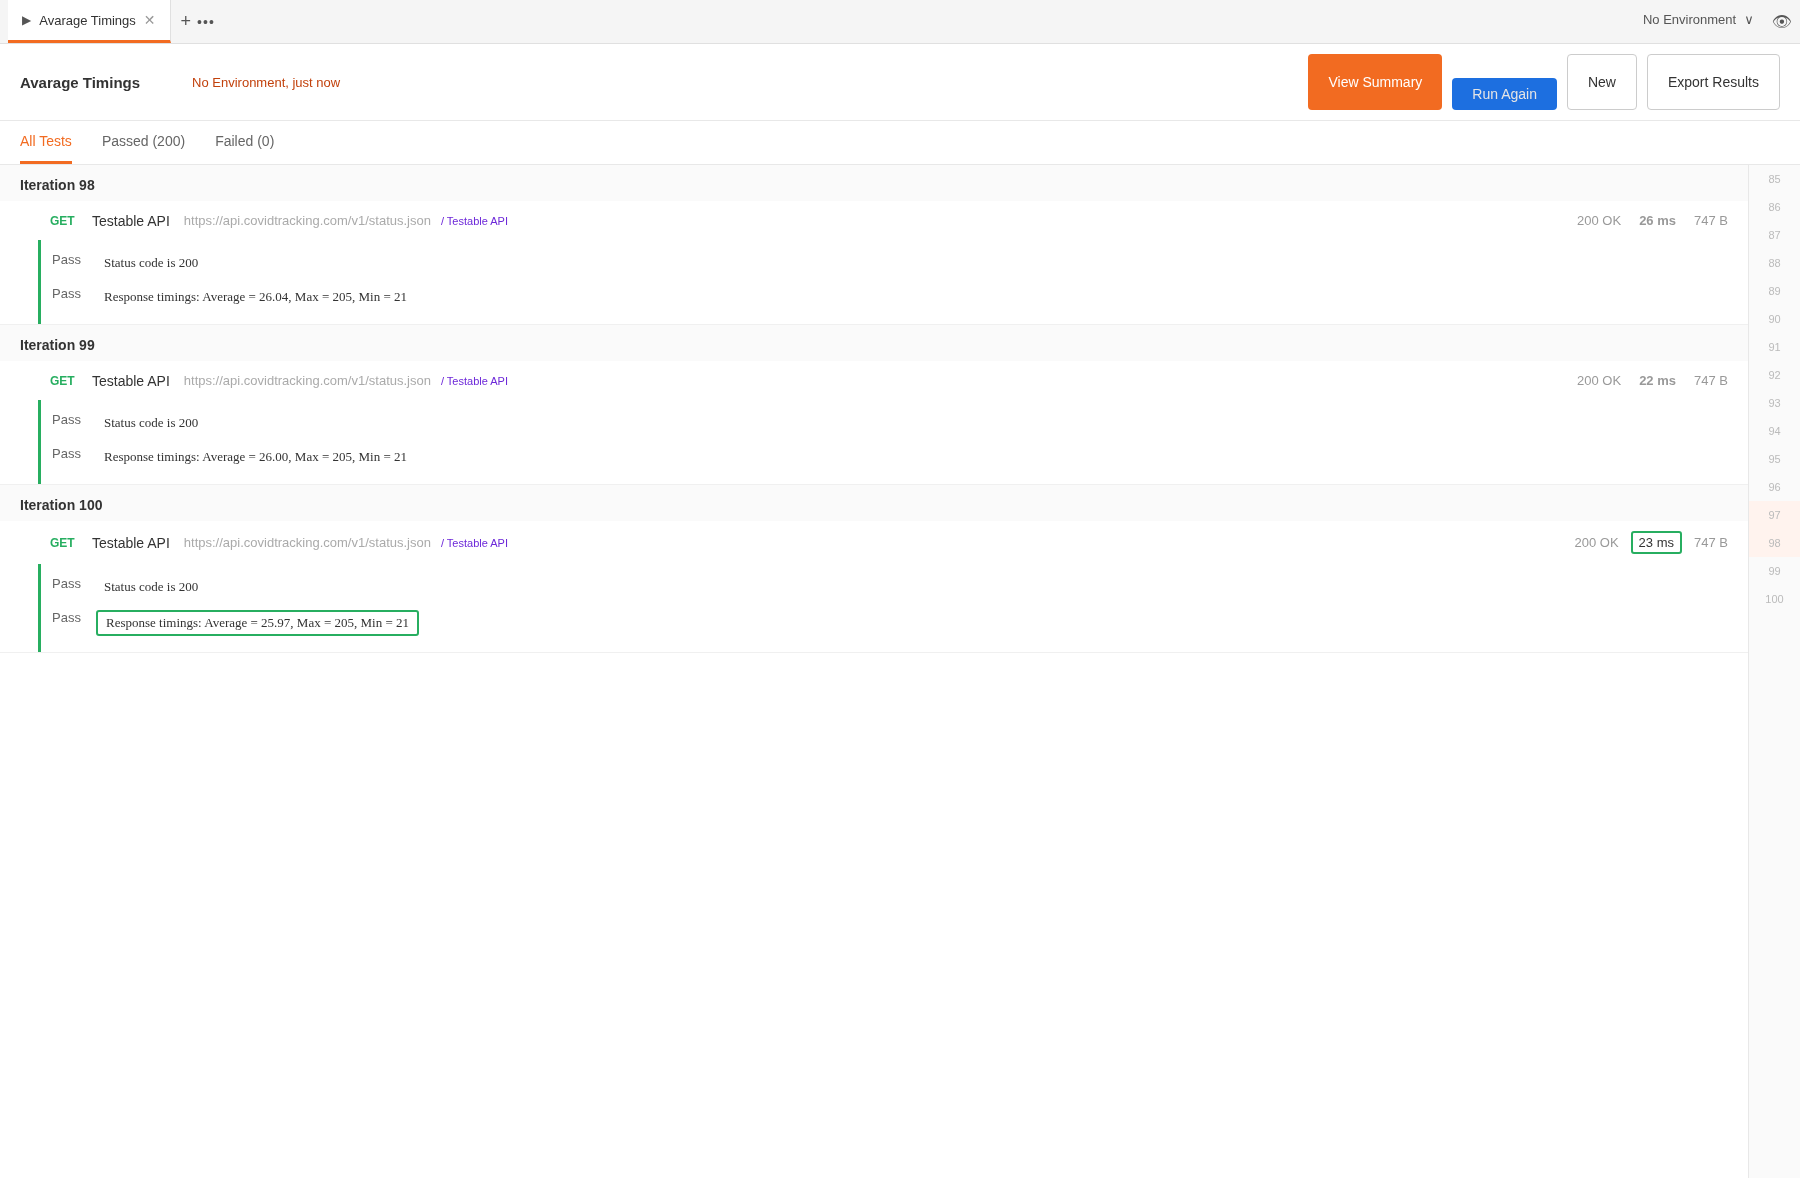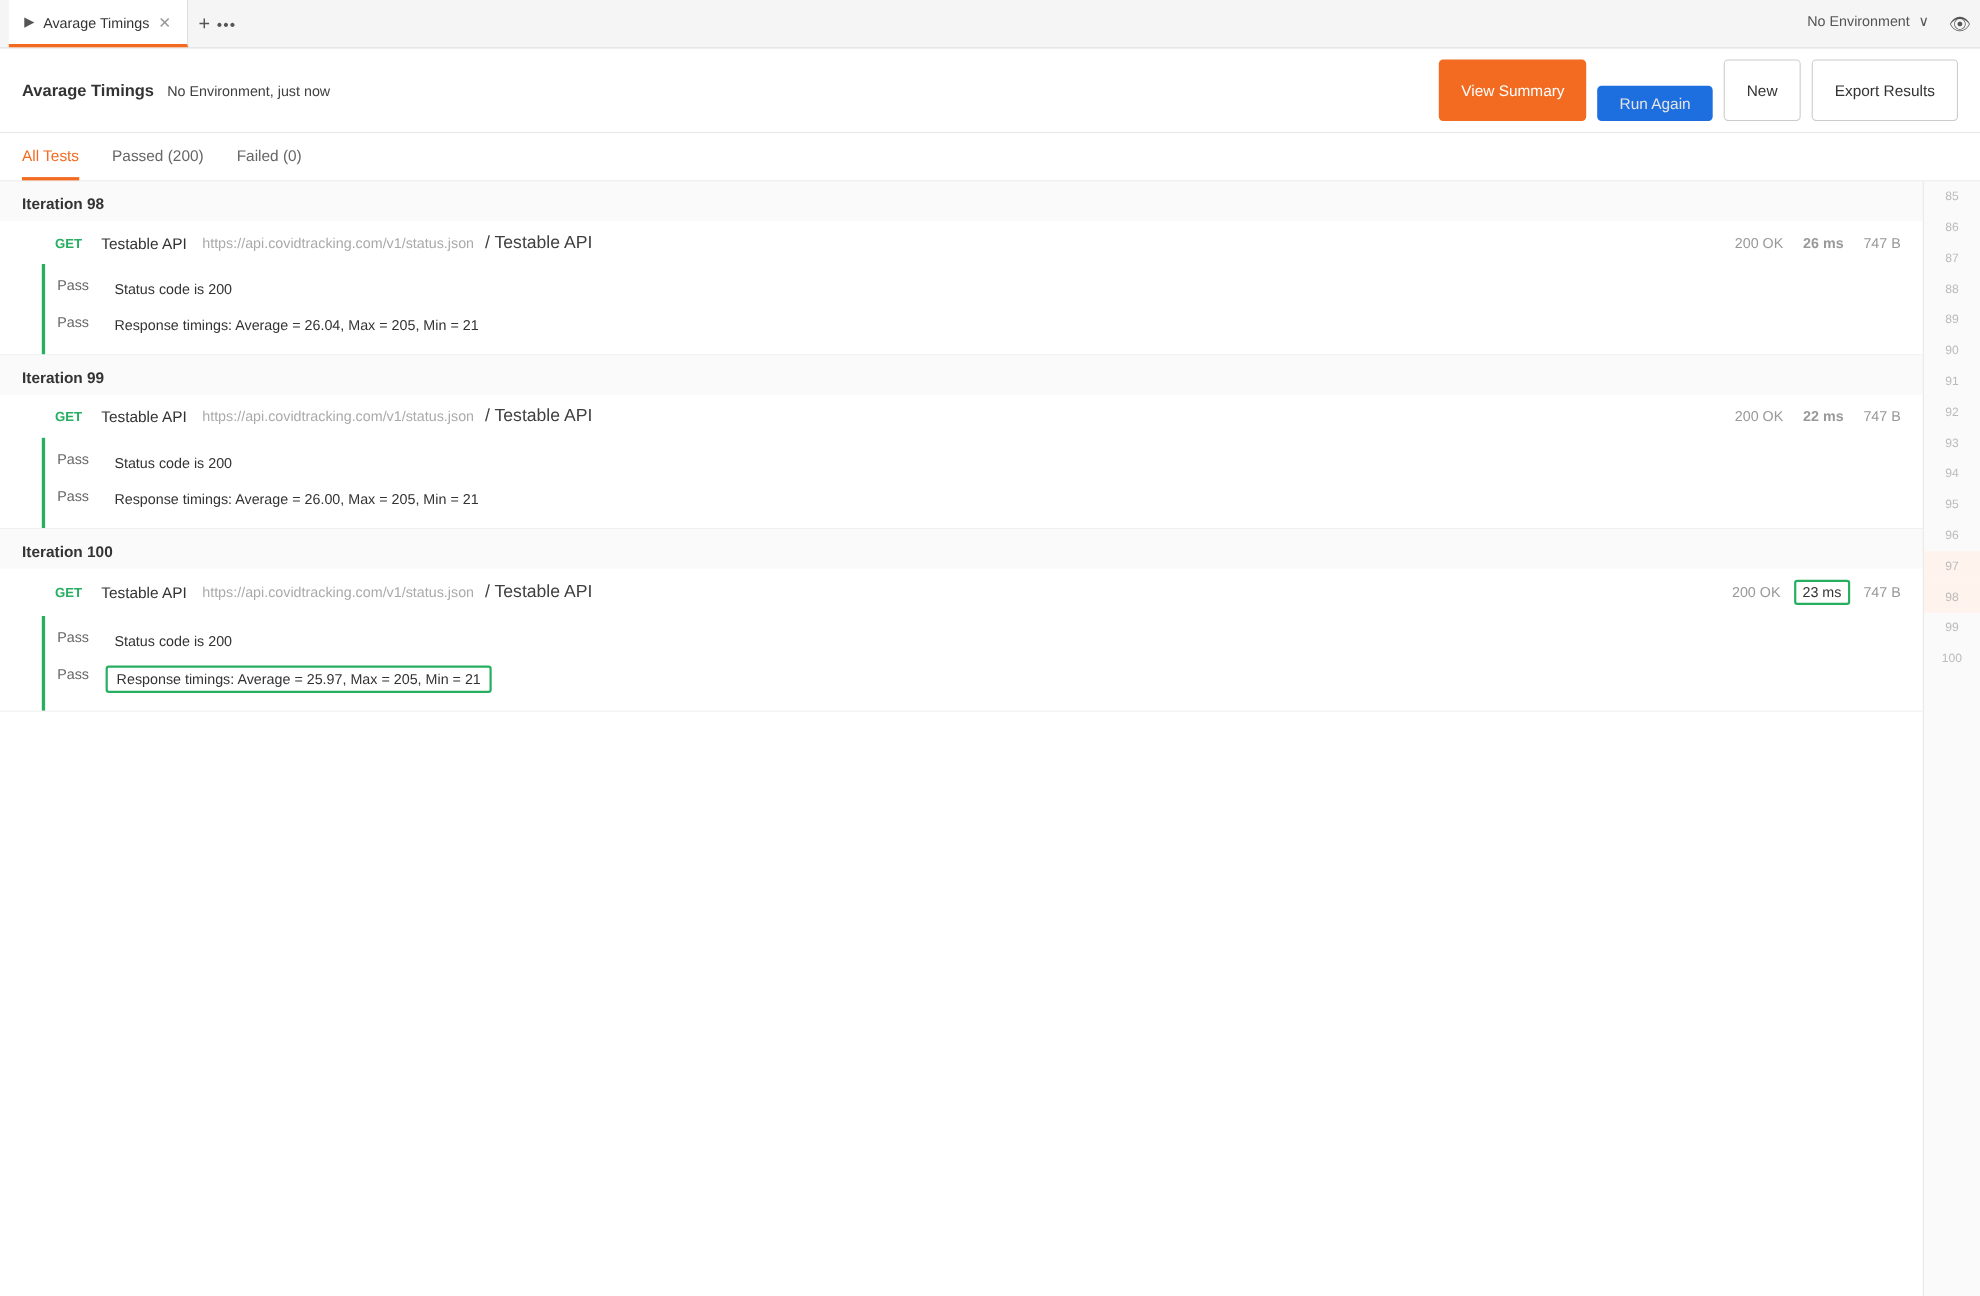--- a/index.html
+++ b/index.html
@@ -49,21 +49,22 @@
       border-bottom: 1px solid #e8e8e8;
       gap: 12px;
     }
     .header-title {
       font-size: 15px;
       font-weight: 600;
       color: #333;
     }
     .header-subtitle {
       font-size: 13px;
-      color: #404040;
+      color: #c2410c;
+      margin-left: 40px;
     }
     .header-actions {
       margin-left: auto;
       display: flex;
       gap: 10px;
     }
     .btn-view-summary {
       background: #f26b21;
       color: #fff;
       border: none;
@@ -158,21 +159,21 @@
       margin-left: 30px;
     }
     .method-badge {
       font-size: 12px;
       font-weight: 700;
       color: #27ae60;
       min-width: 32px;
     }
     .request-name { font-weight: 500; color: #333; font-size: 14px; }
     .request-url { color: #aaa; font-size: 13px; margin-left: 4px; }
-    .request-path { color: #404040; font-size: 16px; }
+    .request-path { color: #6d28d9; font-size: 11px; }
     .request-meta { margin-left: auto; display: flex; align-items: center; gap: 12px; }
     .status-ok { color: #999; font-size: 13px; }
     .timing {
       color: #999;
       font-size: 13px;
       padding: 2px 6px;
       font-weight: bold;
     }
     .timing.highlighted {
       border: 2px solid #27ae60;
@@ -204,20 +205,21 @@
     }
     .pass-label {
       font-size: 13px;
       color: #666;
       min-width: 32px;
     }
     .test-text {
       font-size: 13px;
       color: #333;
       padding: 3px 8px;
+      font-family: Liberation Serif, serif;
     }
     .test-text.highlighted {
       border: 2px solid #27ae60;
       border-radius: 3px;
     }
 
     
     .line-numbers {
       width: 52px;
       border-left: 1px solid #e8e8e8;

